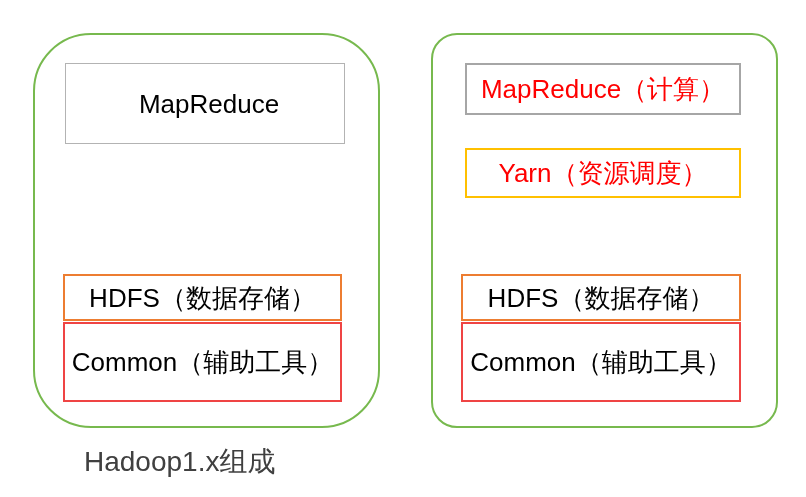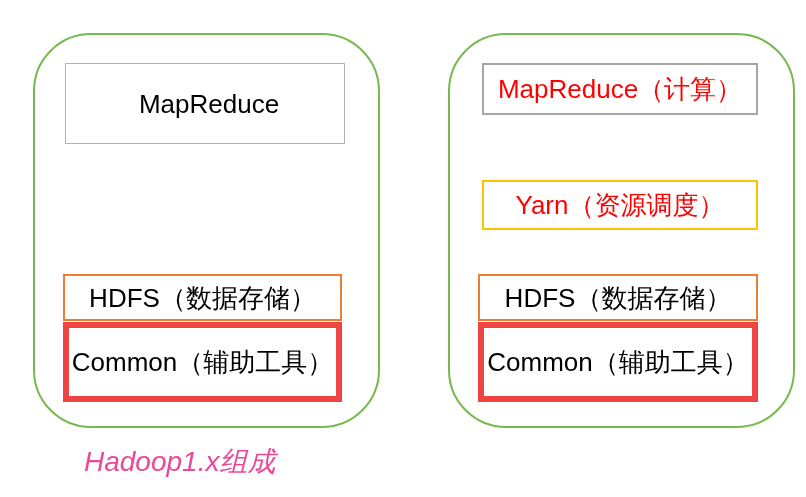--- a/index.html
+++ b/index.html
@@ -19,64 +19,63 @@
     position: absolute;
     top: 33px;
     width: 347px;
     height: 395px;
     border: 2px solid #77B94E;
     border-radius: 58px;
     background: #FFFFFF;
     box-sizing: border-box;
   }
   .panel-left  { left: 33px; }
-  .panel-right { left: 448px; }
+  .panel-right { left: 431px; border-radius: 26px; }
 
   .box {
     position: absolute;
     box-sizing: border-box;
     background: #FFFFFF;
     display: flex;
     flex-direction: column;
     align-items: center;
     justify-content: center;
     font-size: 26px;
     color: #000000;
     text-align: center;
     white-space: nowrap;
   }
   .box .line { line-height: 36px; }
 
   .border-gray-light { border: 1.5px solid #B3B3B3; }
   .border-gray       { border: 2px solid #A6A6A6; }
   .border-orange     { border: 2px solid #ED7D31; margin-top: 36px; }
-  .border-blue       { border: 6px solid #ef4444; }
+  .border-blue       { border: 2px solid #ef4444; }
   .border-yellow     { border: 2px solid #FFC000; }
 
   .text-red { color: #FF0000; }
 
   
   .l-mr     { left: 30px; top: 28px;  width: 280px; height: 81px; padding-left: 8px; }
   .l-hdfs   { left: 28px; top: 203px; width: 279px; height: 47px; }
   .l-common { left: 28px; top: 287px; width: 279px; height: 80px; }
 
   
   .r-mr     { left: 32px; top: 28px;  width: 276px; height: 52px; }
-  .r-yarn   { left: 32px; top: 113px; width: 276px; height: 50px; margin-top: 32px; }
+  .r-yarn   { left: 32px; top: 113px; width: 276px; height: 50px; }
   .r-hdfs   { left: 28px; top: 203px; width: 280px; height: 47px; }
   .r-common { left: 28px; top: 287px; width: 280px; height: 80px; }
 
   .caption {
     position: absolute;
     top: 445px;
     font-size: 28px;
     line-height: 33px;
-    color: #ec4899;
+    color: #404040;
     white-space: nowrap;
-    font-style: italic;
   }
   .caption-left  { left: 84px; }
   .caption-right { left: 491px; }
 </style>
 </head>
 <body>
 
 <div class="canvas">
 
   <div class="panel panel-left">

